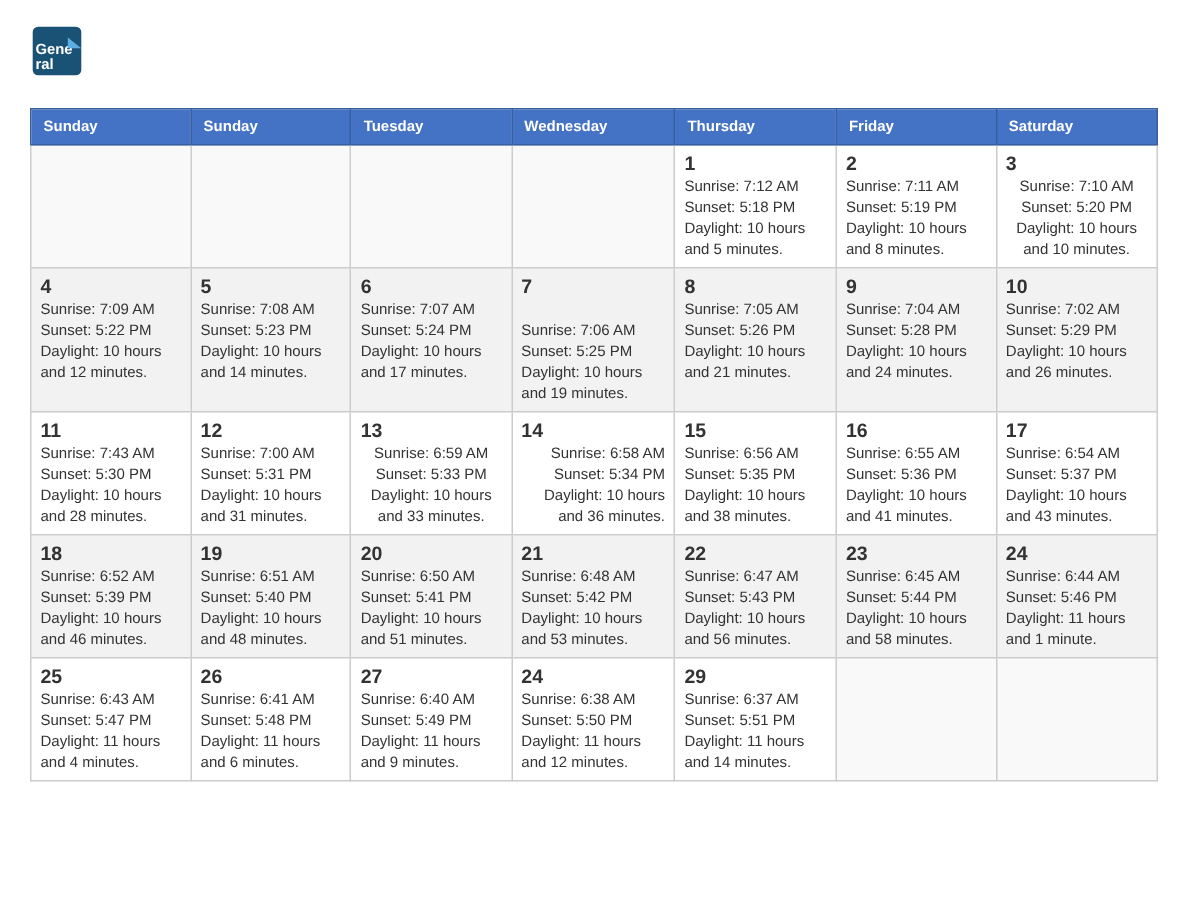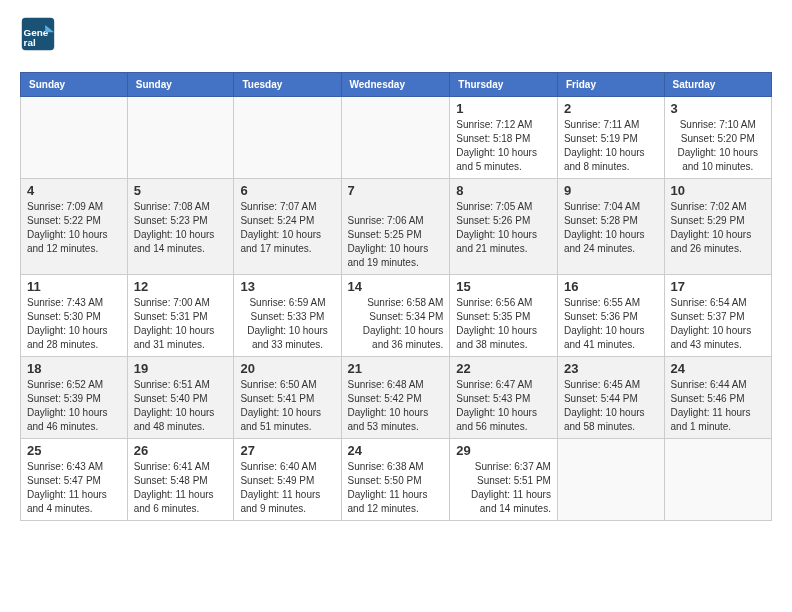--- a/index.html
+++ b/index.html
@@ -326,21 +326,21 @@
         </td>
         <td>
           <span class="day-number">24</span>
           <div class="day-info" style="white-space: pre-line;">Sunrise: 6:38 AM
 Sunset: 5:50 PM
 Daylight: 11 hours
 and 12 minutes.</div>
         </td>
         <td>
           <span class="day-number">29</span>
-          <div class="day-info" style="white-space: pre-line; text-align: right;">Sunrise: 6:37 AM
+          <div class="day-info" style="white-space: pre-line;">Sunrise: 6:37 AM
 Sunset: 5:51 PM
 Daylight: 11 hours
 and 14 minutes.</div>
         </td>
         <td class="empty-cell"></td>
         <td class="empty-cell"></td>
       </tr>
     </tbody>
 </table>
 

